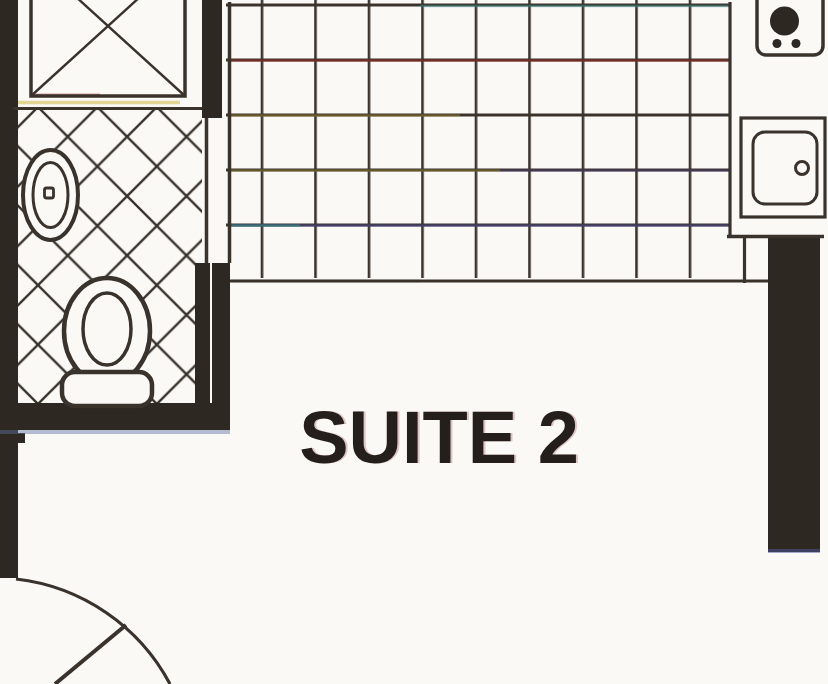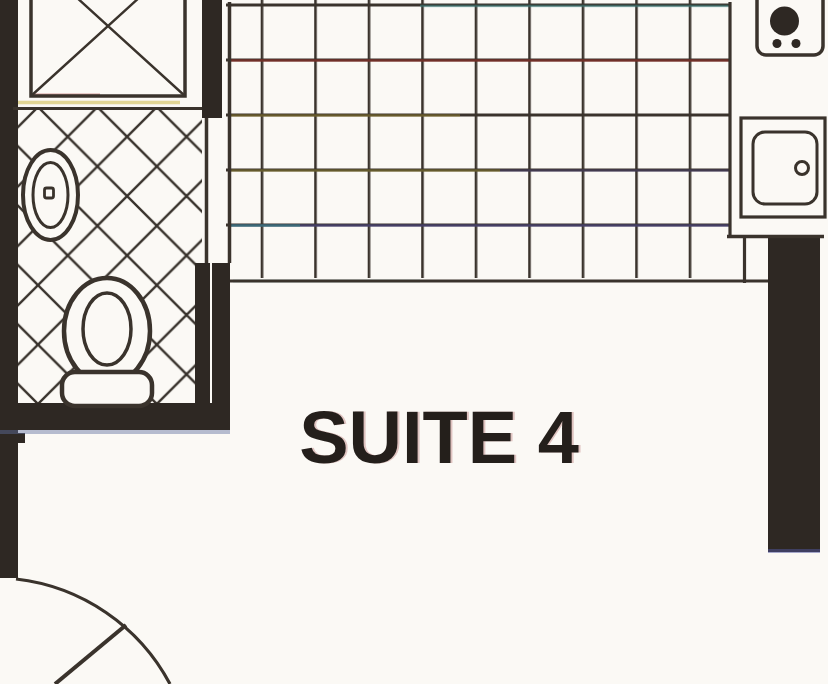--- a/index.html
+++ b/index.html
@@ -111,15 +111,15 @@
       <rect x="753" y="132" width="64" height="72" rx="12" fill="none" stroke="#3a332c" stroke-width="3"></rect>
       <circle cx="802" cy="168" r="6.5" fill="none" stroke="#3a332c" stroke-width="3"></circle>
     </g>
 
     <g>
       <path class="ink" d="M16,579 A200,200 0 0 1 170,684" stroke-width="3.2"></path>
       <path class="ink" d="M126,625 L55,684" stroke-width="4"></path>
     </g>
   </svg>
 
-  <div class="room-label">SUITE 4</div>
+  <div class="room-label">SUITE 2</div>
 
 </div>
 
 </body></html>

